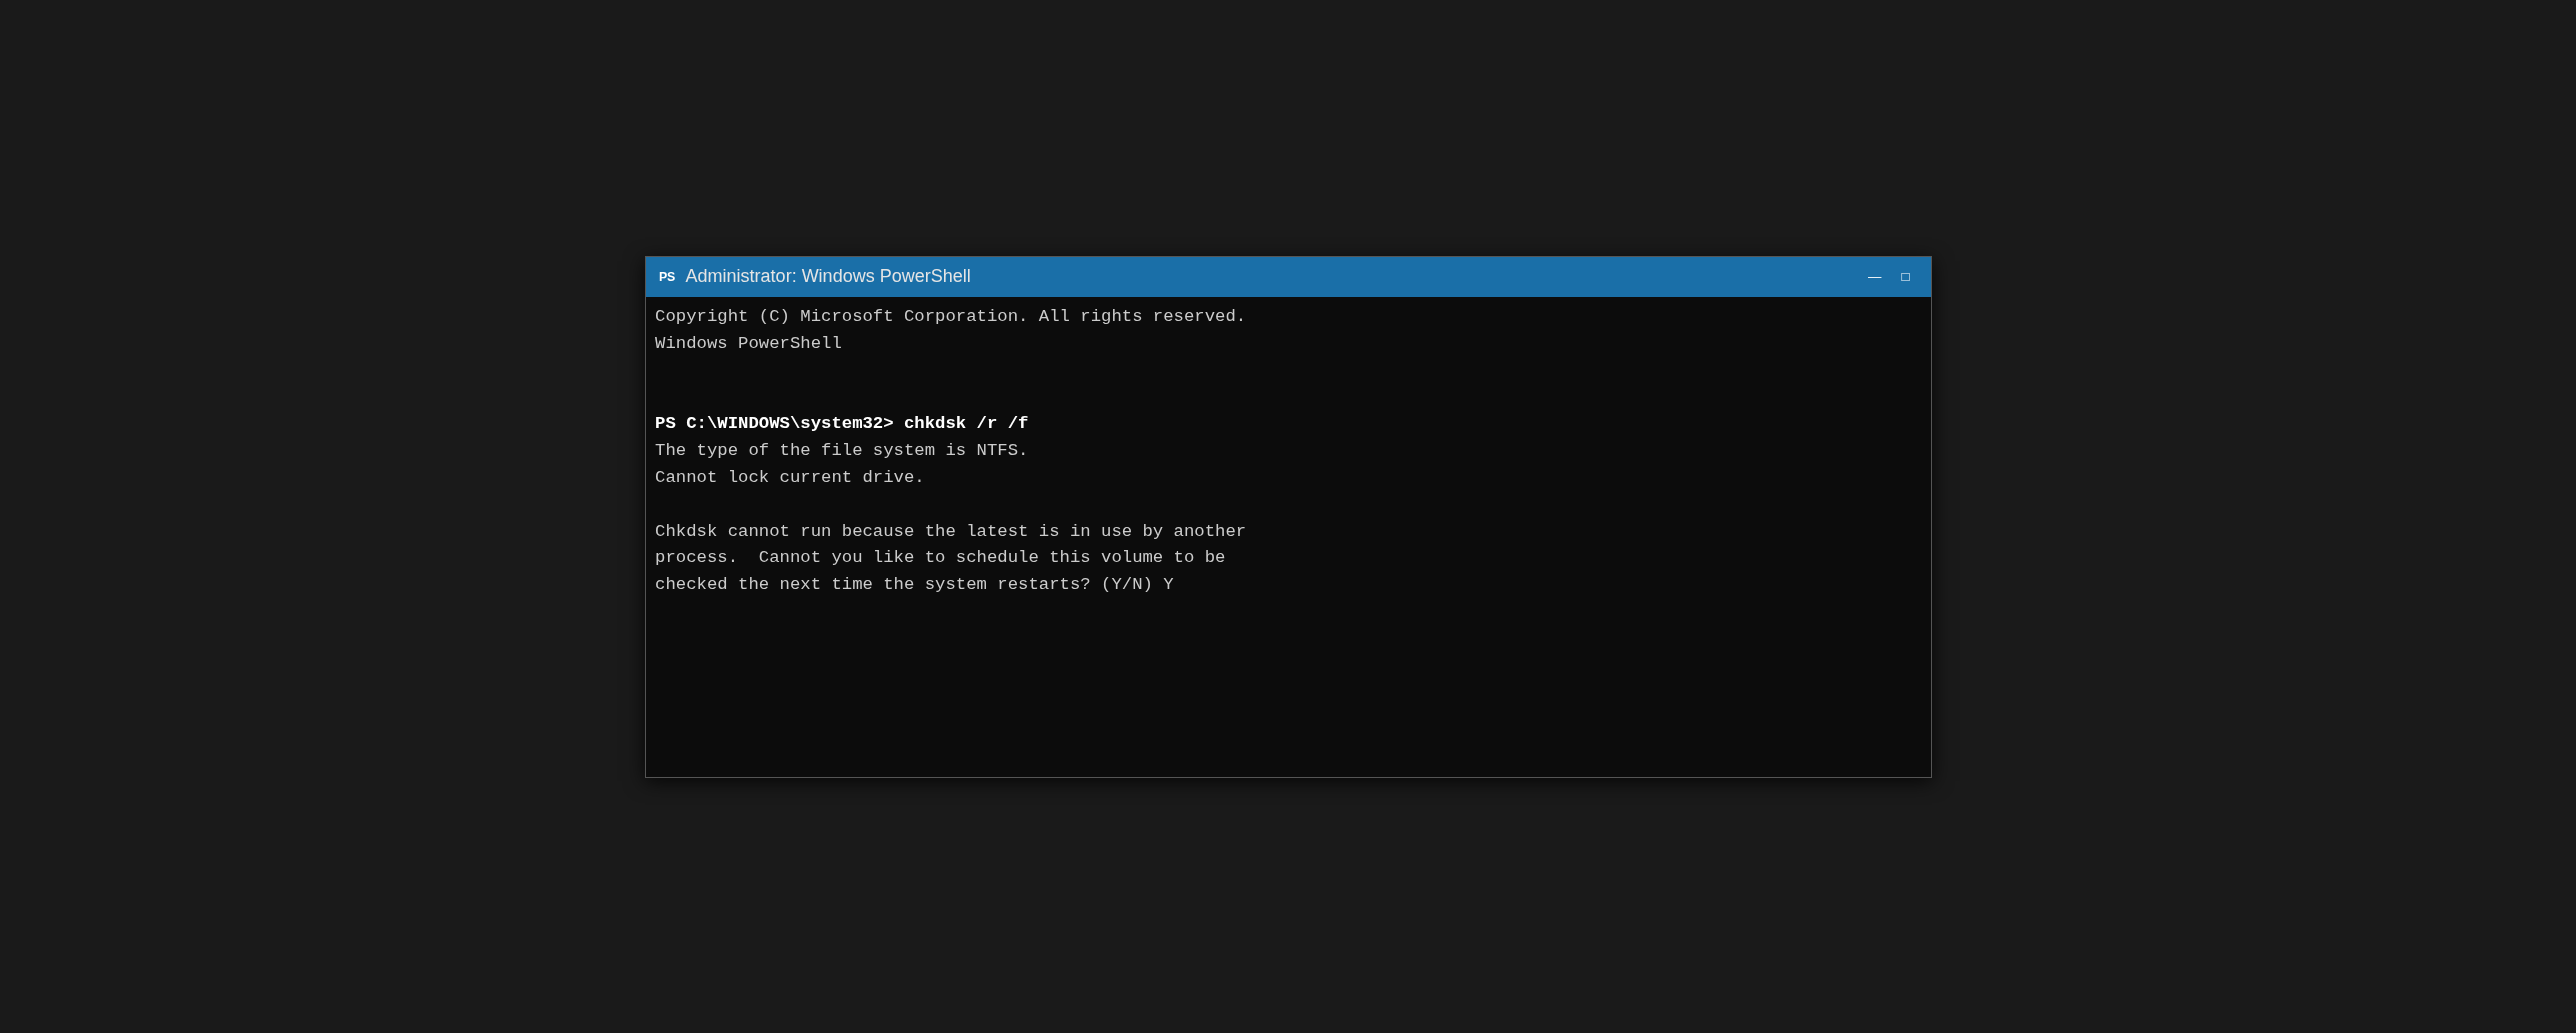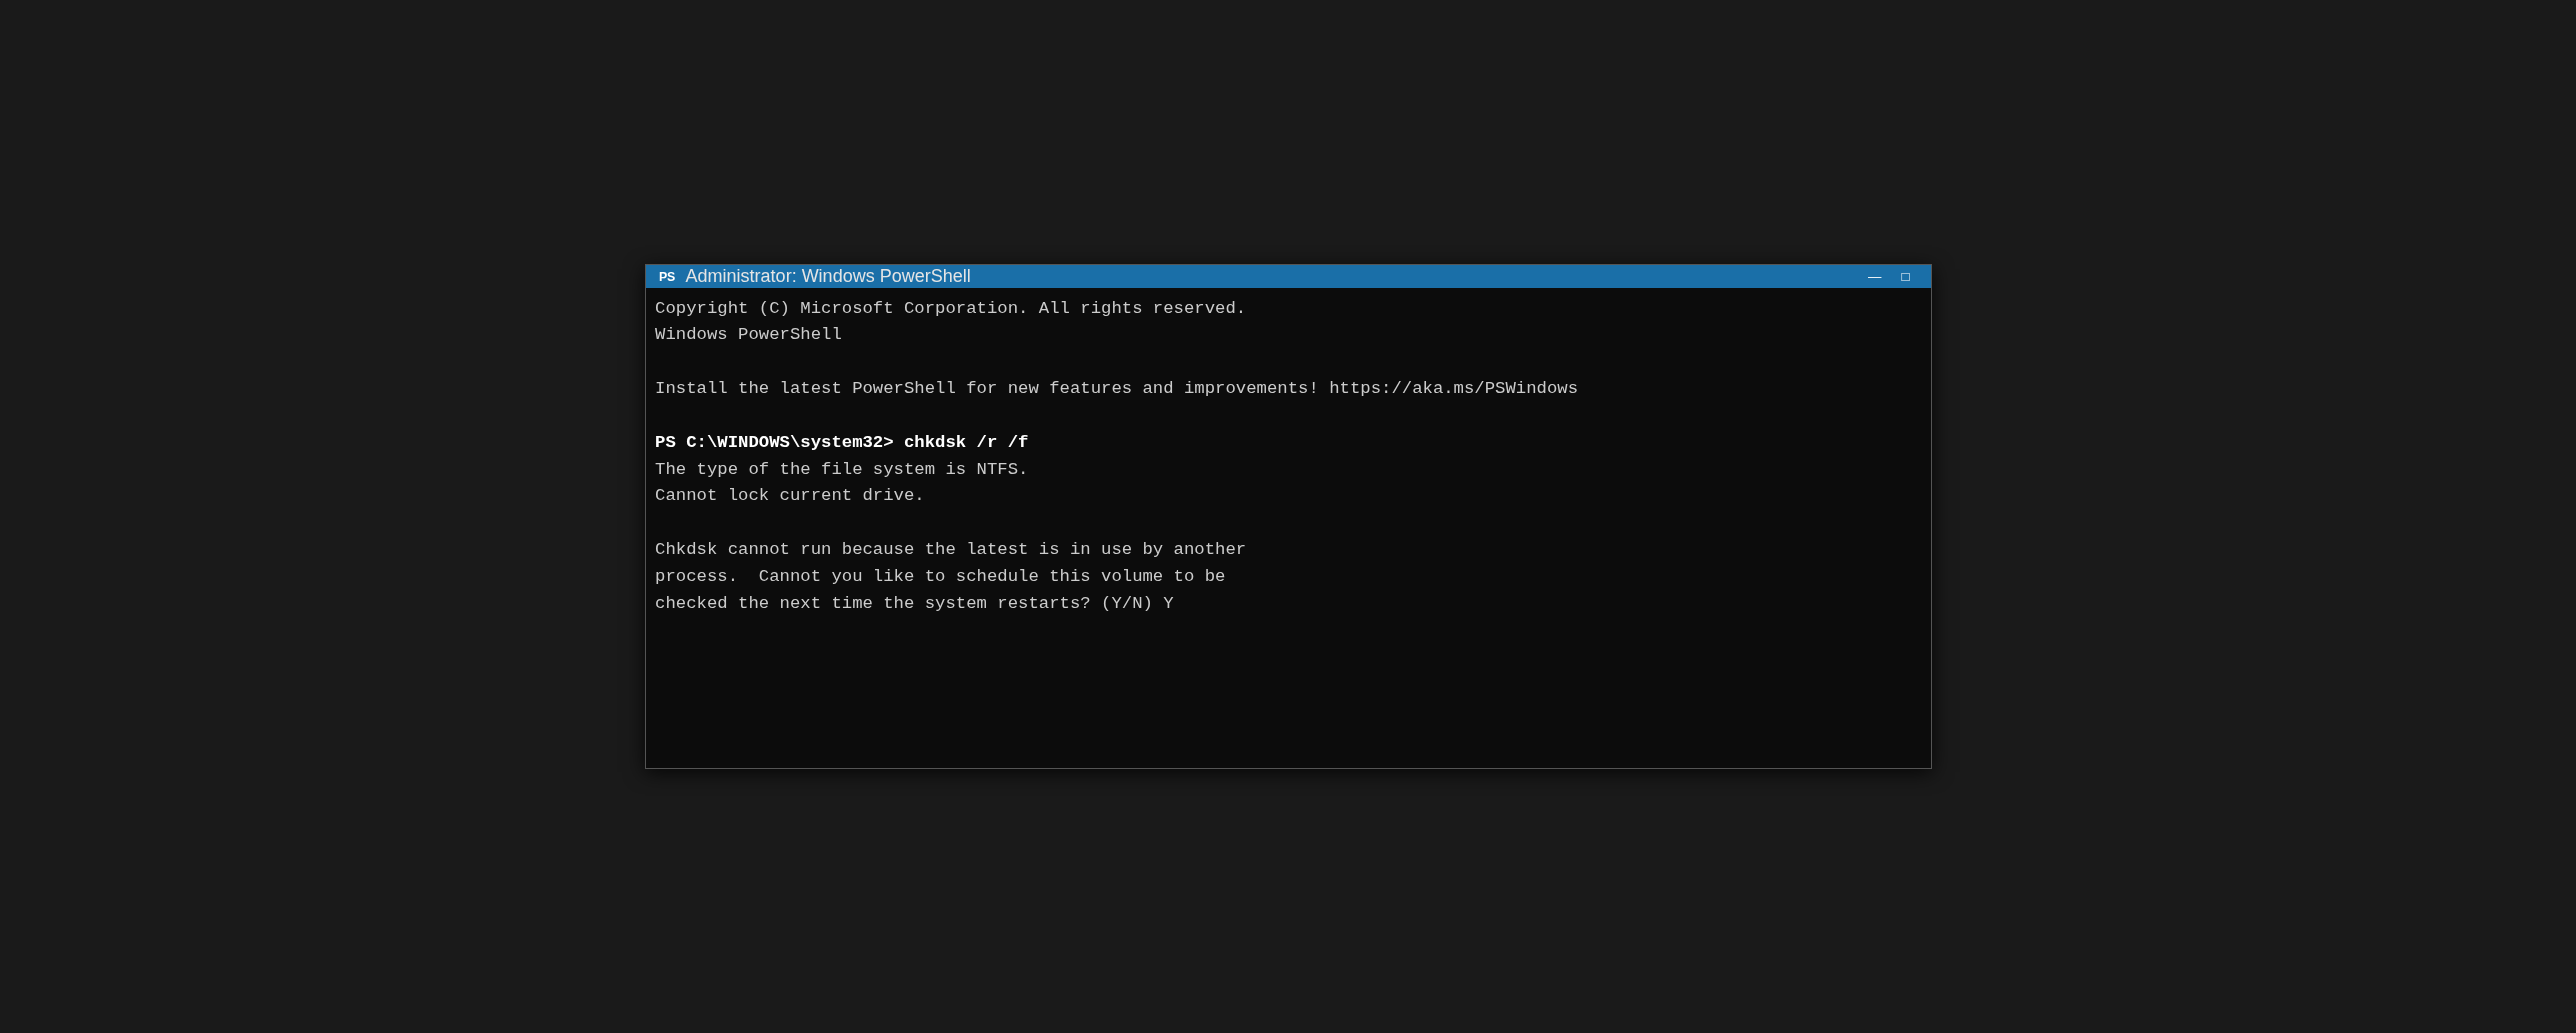--- a/index.html
+++ b/index.html
@@ -22,21 +22,21 @@
       border: 1px solid #555;
       box-shadow: 0 3.8px 19px rgba(0,0,0,0.8);
       overflow: hidden;
     }
 
     .title-bar {
       background: #1a6fa8;
       display: flex;
       align-items: center;
       padding: 0 11.5px;
-      height: 23px;
+      height: 40px;
       gap: 9.6px;
     }
 
     .title-bar-icon {
       width: 19px;
       height: 19px;
       flex-shrink: 0;
     }
 
     .title-bar-text {
@@ -105,21 +105,20 @@
     <div class="title-bar-controls">
       <button class="title-bar-btn">—</button>
       <button class="title-bar-btn">□</button>
     </div>
   </div>
 
   <div class="terminal-body">
     <div class="terminal-line">Copyright (C) Microsoft Corporation. All rights reserved.</div>
     <div class="terminal-line">Windows PowerShell</div>
     <div class="empty-line"></div>
-    <div class="terminal-line">Install the latest PowerShell for new features and improvements! https://aka.ms/PSWindows</div>
     <div class="empty-line"></div>
     <div class="terminal-line bold-cmd">PS C:\WINDOWS\system32&gt; <span style="font-weight:bold;color:#ffffff;font-family:Liberation Mono, monospace;">chkdsk /r /f</span></div>
     <div class="terminal-line">The type of the file system is NTFS.</div>
     <div class="terminal-line">Cannot lock current drive.</div>
     <div class="empty-line"></div>
     <div class="terminal-line">Chkdsk cannot run because the latest is in use by another</div>
     <div class="terminal-line">process.  Cannot you like to schedule this volume to be</div>
     <div class="terminal-line">checked the next time the system restarts? (Y/N) Y</div>
   </div>
 </div>

